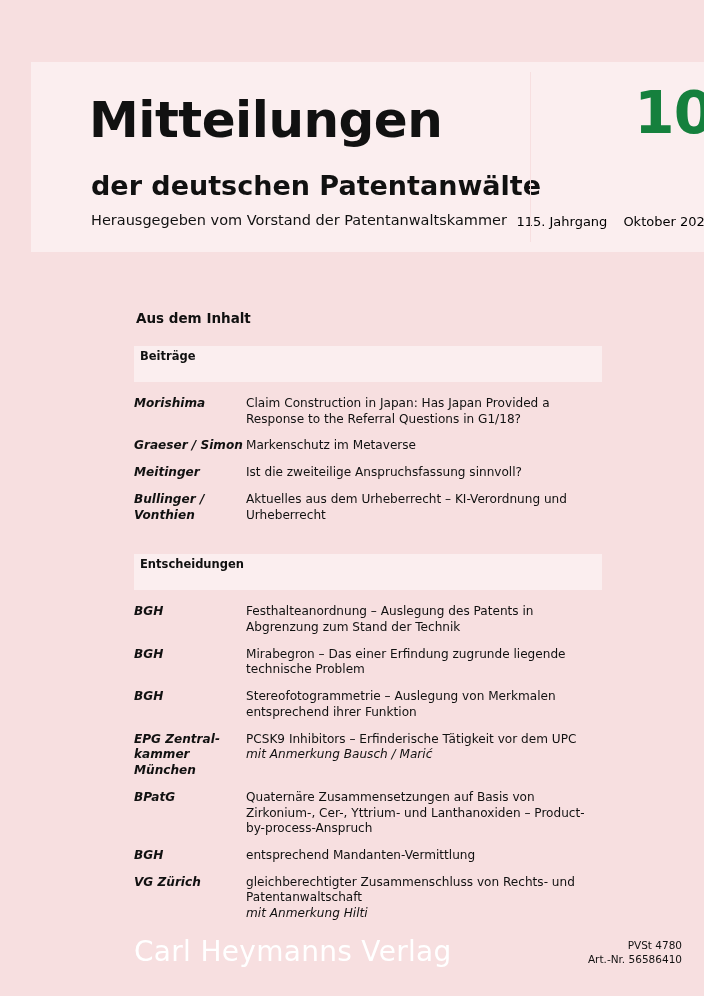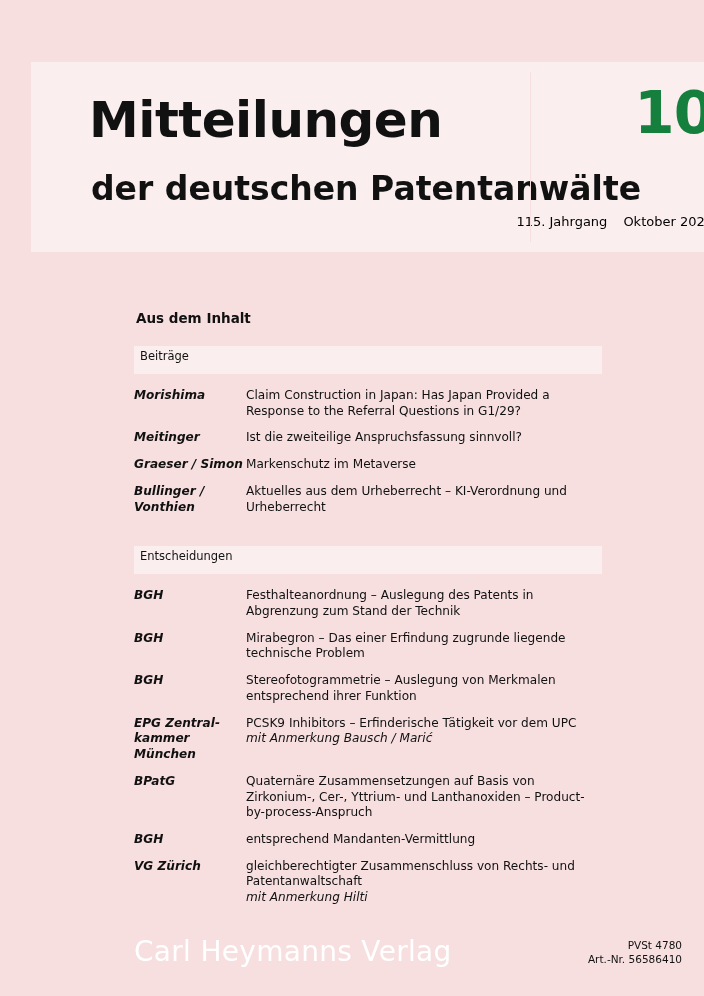--- a/index.html
+++ b/index.html
@@ -40,21 +40,21 @@
     font-size: 50px;
     font-weight: bold;
     letter-spacing: -0.5px;
     color: #111;
     line-height: 1;
   }
   .journal-subtitle {
     position: absolute;
     left: 2px;
     top: 110px;
-    font-size: 33px;
+    font-size: 27px;
     font-weight: bold;
     color: #111;
     line-height: 1;
   }
   .journal-publisher {
     position: absolute;
     left: 2px;
     top: 151px;
     font-size: 14.5px;
     color: #111;
@@ -96,24 +96,24 @@
     width: 468px;
   }
   .contents-heading {
     font-size: 13.5px;
     font-weight: bold;
     color: #111;
     margin: 0 0 20px 2px;
   }
   .section-bar {
     background: #fbeeef;
-    height: 28px;
+    height: 36px;
     line-height: 20px;
     font-size: 11.5px;
-    font-weight: normal;
+    font-weight: bold;
     color: #111;
     padding-left: 6px;
     margin-bottom: 14px;
     margin-top: 20px;
   }
   .section-bar:first-of-type { margin-top: 0; }
 
   table.toc {
     width: 100%;
     border-collapse: collapse;
@@ -159,45 +159,46 @@
     line-height: 1.35;
   }
 </style>
 </head>
 <body>
 
 <div class="masthead">
   <div class="masthead-inner">
     <div class="journal-title">Mitteilungen</div>
     <div class="journal-subtitle">der deutschen Patentanwälte</div>
+    <div class="journal-publisher">Herausgegeben vom Vorstand der Patentanwaltskammer</div>
     <div class="issue-number">10</div>
     <div class="issue-meta">
       <span class="vol">115. Jahrgang</span><span>Oktober 2024</span>
     </div>
   </div>
   <div class="masthead-divider"></div>
 </div>
 
 <div class="contents">
   <div class="contents-heading">Aus dem Inhalt</div>
 
   <div class="section-bar">Beiträge</div>
   <table class="toc">
     <tbody>
       <tr>
         <td class="author">Morishima</td>
-        <td class="title">Claim Construction in Japan: Has Japan Provided a Response to the Referral Questions in G1/29?</td>
+        <td class="title">Claim Construction in Japan: Has Japan Provided a Response to the Referral Questions in G1/18?</td>
+      </tr>
+      <tr>
+        <td class="author">Graeser / Simon</td>
+        <td class="title">Markenschutz im Metaverse</td>
       </tr>
       <tr>
         <td class="author">Meitinger</td>
         <td class="title">Ist die zweiteilige Anspruchsfassung sinnvoll?</td>
-      </tr>
-      <tr>
-        <td class="author">Graeser / Simon</td>
-        <td class="title">Markenschutz im Metaverse</td>
       </tr>
       <tr>
         <td class="author">Bullinger / Vonthien</td>
         <td class="title">Aktuelles aus dem Urheberrecht – KI-Verordnung und Urheberrecht</td>
       </tr>
     </tbody>
   </table>
 
   <div class="section-bar">Entscheidungen</div>
   <table class="toc">

